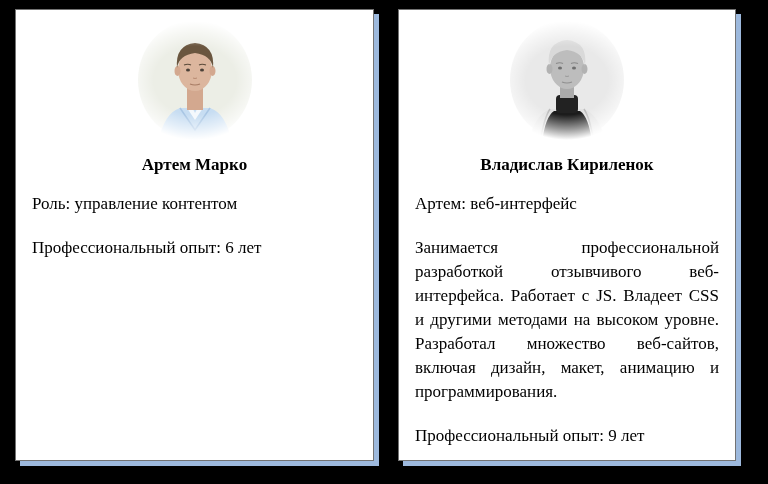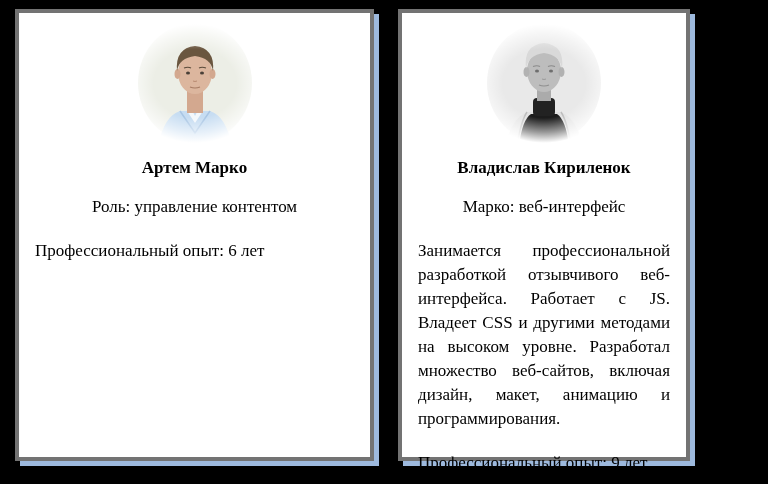--- a/index.html
+++ b/index.html
@@ -12,40 +12,40 @@
   .page {
     display: flex;
     gap: 24px;
     padding: 9px 13px 0 15px;
   }
   .card {
     box-sizing: border-box;
     width: 359px;
     height: 452px;
     background: #ffffff;
-    border: 4px solid #737373;
+    border: 1px solid #737373;
     box-shadow: 5px 5px 0 #9db9dd;
     padding: 8px 16px 0 16px;
     color: #000000;
     font-size: 17px;
     flex: 0 0 auto;
   }
   .photo-wrap {
     display: flex;
     justify-content: center;
     height: 125px;
   }
   .name {
     text-align: center;
     font-weight: bold;
     margin: 10px 0 0 0;
     line-height: 24px;
   }
   .role {
-    text-align: center;
+    text-align: left;
     margin: 15px 0 0 0;
     line-height: 24px;
   }
   .bio {
     text-align: justify;
     margin: 20px 0 0 0;
     line-height: 24px;
     hyphens: manual;
   }
   .bio.indented { text-indent: 36px; }
@@ -91,21 +91,21 @@
         <path d="M70 66 Q75 68 80 66" stroke="#a77b63" stroke-width="1.2" fill="none"></path>
 
         <rect x="0" y="0" width="150" height="125" fill="url(#fade1)"></rect>
       </svg>
     </div>
     <div class="name">Артем Марко</div>
     <div class="role">Роль: управление контентом</div>
     <div class="exp">Профессиональный опыт: 6 лет</div>
   </div>
 
-  <div class="card" style="width:292px">
+  <div class="card" style="width:338px">
     <div class="photo-wrap">
       <svg width="150" height="125" viewBox="0 0 150 125">
         <defs>
           <radialGradient id="fade2" cx="50%" cy="50%" r="50%">
             <stop offset="55%" stop-color="#ffffff" stop-opacity="0"></stop>
             <stop offset="78%" stop-color="#ffffff" stop-opacity="0.55"></stop>
             <stop offset="95%" stop-color="#ffffff" stop-opacity="1"></stop>
           </radialGradient>
         </defs>
         <ellipse cx="75" cy="62" rx="57" ry="60" fill="#e9e9e9"></ellipse>
@@ -129,18 +129,18 @@
         <ellipse cx="82" cy="50" rx="2" ry="1.5" fill="#6e6e6e"></ellipse>
         <path d="M64 45.5 Q68 44 71 45.5" stroke="#8a8a8a" stroke-width="1.2" fill="none"></path>
         <path d="M79 45.5 Q82 44 86 45.5" stroke="#8a8a8a" stroke-width="1.2" fill="none"></path>
         <path d="M73 58 Q75 59 77 58" stroke="#9a9a9a" stroke-width="1" fill="none"></path>
         <path d="M70 64 Q75 66 80 64" stroke="#8f8f8f" stroke-width="1.2" fill="none"></path>
 
         <rect x="0" y="0" width="150" height="125" fill="url(#fade2)"></rect>
       </svg>
     </div>
     <div class="name">Владислав Кириленок</div>
-    <div class="role">Марко: веб-интерфейс</div>
+    <div class="role">Артем: веб-интерфейс</div>
     <div class="bio">Занимается профессиональной разработкой отзывчивого веб-интерфейса. Работает с JS. Владеет CSS и другими методами на высо­ком уровне. Разработал множество веб-сай­тов, включая дизайн, макет, анимацию и программирования.</div>
     <div class="exp">Профессиональный опыт: 9 лет</div>
   </div>
 
 </div>
 
 </body></html>

